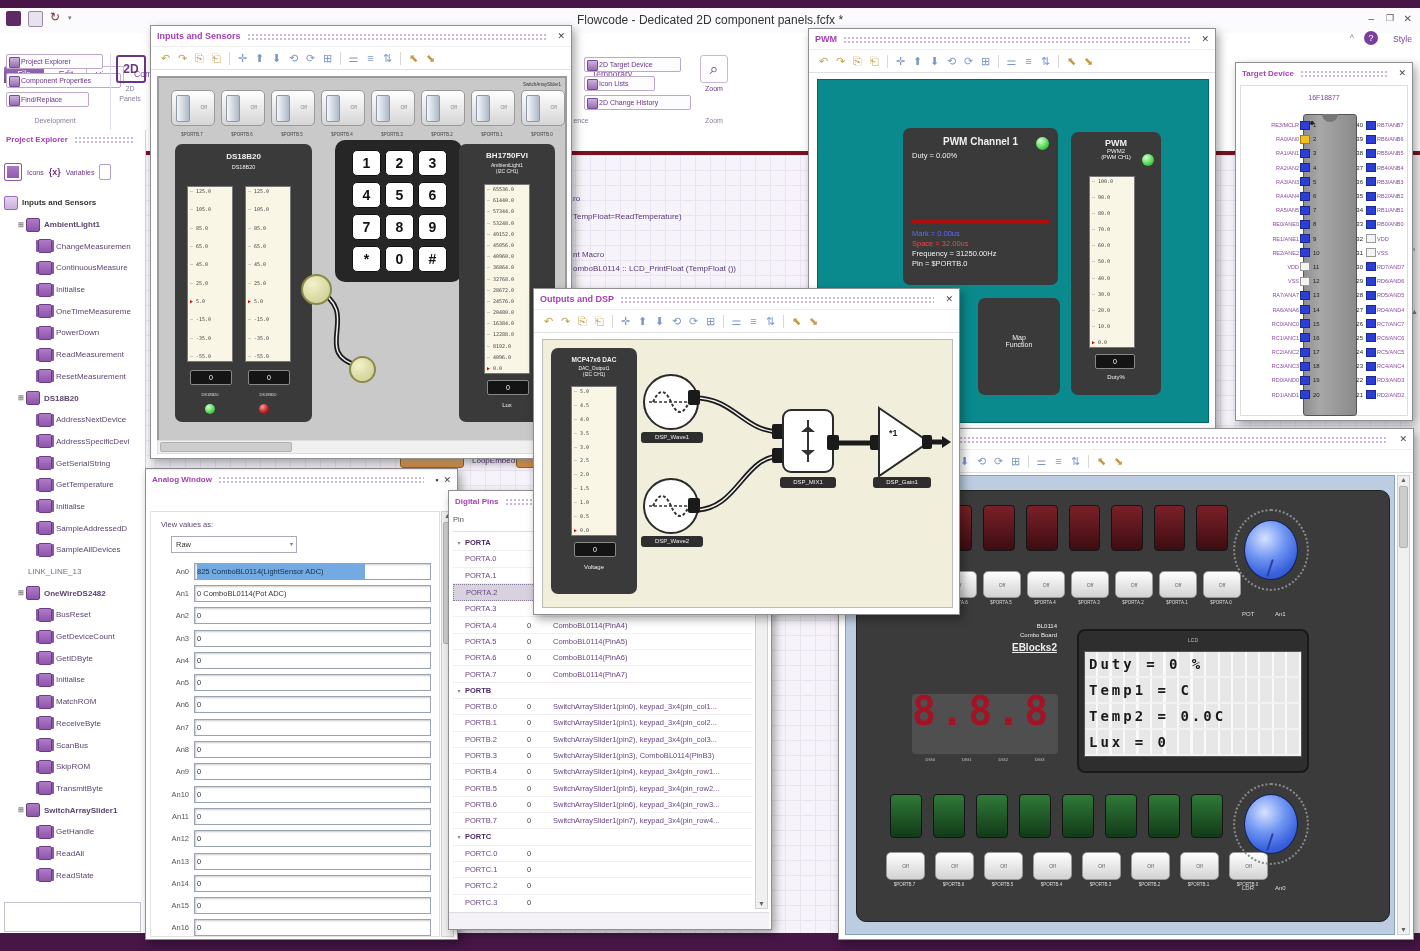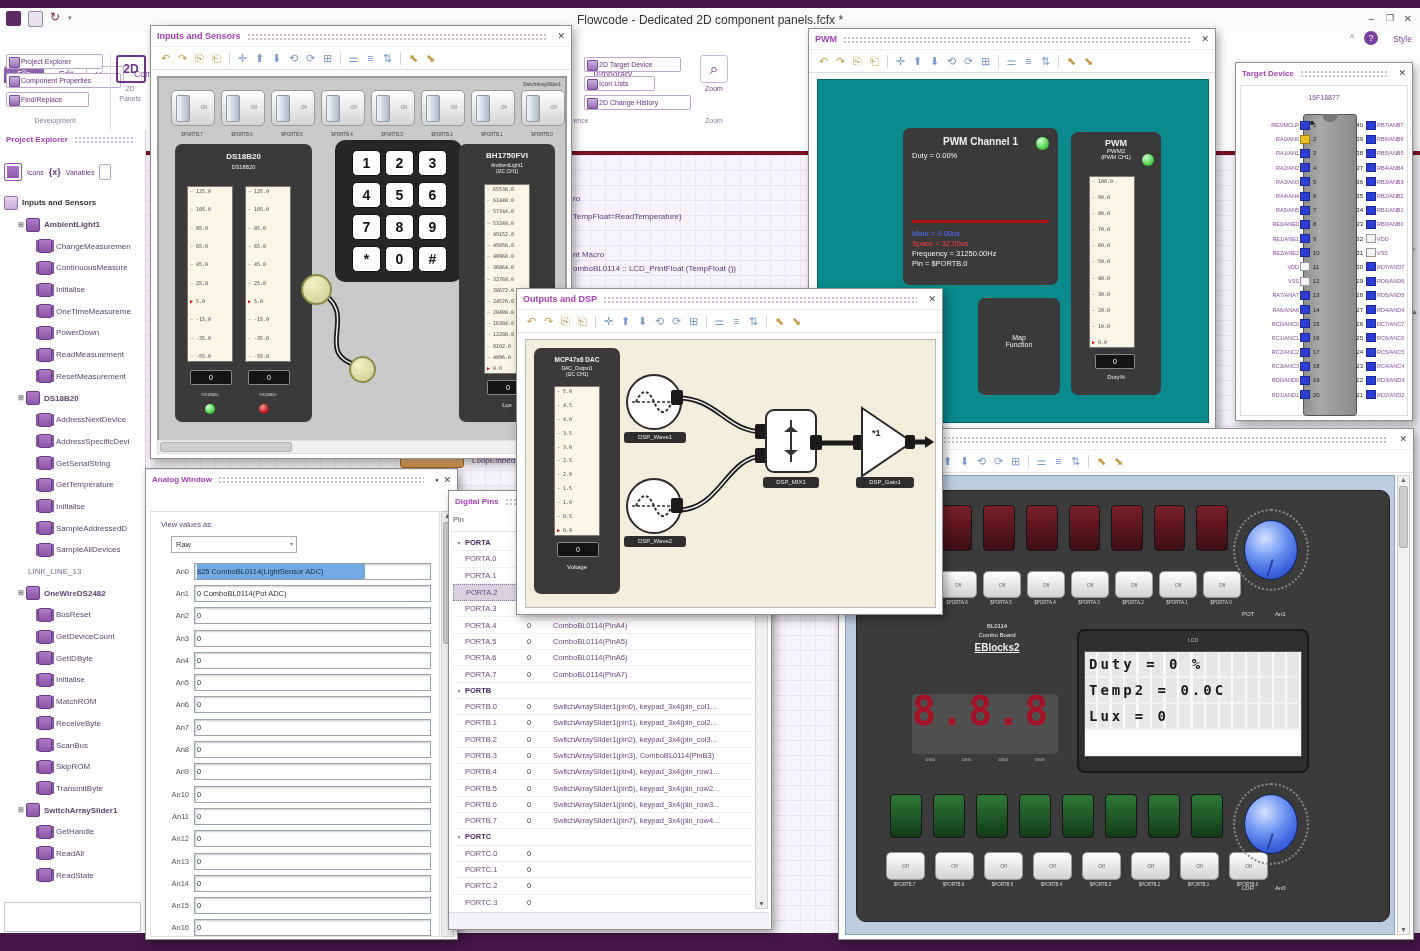--- a/index.html
+++ b/index.html
@@ -764,21 +764,21 @@
           </div>
 
         <div class="knob" style="left:376px;top:18px;width:72px;height:78px">
           <span class="cap2">
               <span class="ptr"></span>
             </span>
         </div>
         <span class="klab" style="left:385px;top:120px">POT</span>
         <span class="klab" style="left:418px;top:120px">An1</span>
 
-        <div class="abs" style="left:80px;top:132px;width:120px;text-align:center;color:#eee">
+        <div class="abs" style="left:80px;top:132px;width:120px;text-align:right;color:#eee">
           <div style="font-size:6px">BL0114</div>
           <div style="font-size:6px;margin-top:3px">Combo Board</div>
           <div style="font-size:10px;font-weight:bold;margin-top:4px;text-decoration:underline">EBlocks2</div>
         </div>
 
         <div class="abs" style="left:55px;top:203px;width:146px;height:60px;background:#4f4f4f;border-radius:4px;text-align:center;overflow:hidden">
           <span class="seg7" style="display:block;margin-top:-6px">
             
           <span>8.</span><span>8.</span><span>8.</span></span>
         </div>
@@ -788,20 +788,21 @@
             <span style="font-size:4px;color:#ccc">DIG1</span>
             <span style="font-size:4px;color:#ccc">DIG2</span>
             <span style="font-size:4px;color:#ccc">DIG3</span>
           </div>
 
         <div class="abs" style="left:220px;top:138px;width:228px;height:140px;background:#2e2e2e;border:2px solid #191919;border-radius:8px">
           <div style="height:18px;text-align:center;font-size:5px;color:#bbb;line-height:18px">LCD</div>
           <div class="abs" style="left:5px;top:20px;right:5px;height:104px;background:#fdfdfd;border:1px solid #555;overflow:hidden">
 
           <div class="lcdline">Duty = 0 %</div>
+              <div class="lcdline">Temp1 = C</div>
               <div class="lcdline">Temp2 = 0.0C</div>
               <div class="lcdline">Lux = 0</div>
             </div>
         </div>
 
         <div class="abs" style="left:33px;top:303px;width:340px;height:44px;display:flex;gap:11px">
 
         <span class="ledrect green" style="position:static;width:30px;height:42px"></span>
             <span class="ledrect green" style="position:static;width:30px;height:42px"></span>
             <span class="ledrect green" style="position:static;width:30px;height:42px"></span>
@@ -1346,21 +1347,21 @@
         <path d="M158,212 C205,235 150,275 200,288" stroke="#efefef" stroke-width="1.5" fill="none"></path>
       </svg>
       <span class="abs" style="left:142px;top:196px;width:27px;height:27px;border-radius:50%;border:2px solid #8a8a4a;background:radial-gradient(circle at 35% 30%,#f2f2c8,#c9c98a)"></span>
       <span class="abs" style="left:190px;top:278px;width:23px;height:23px;border-radius:50%;border:2px solid #8a8a4a;background:radial-gradient(circle at 35% 30%,#f2f2c8,#c9c98a)"></span>
     </div>
     <div class="abs" style="left:6px;bottom:4px;width:406px;height:12px;background:#f0f0f0;border:1px solid #ddd">
       <div class="thumb" style="left:2px;top:1px;width:130px;height:8px"></div>
     </div>
   </div>
 
-  <div class="win" style="left:516px;top:288px;width:425px;height:325px;z-index:24">
+  <div class="win" style="left:533px;top:288px;width:425px;height:325px;z-index:24">
     <div class="wtitle">
       <span>Outputs and DSP</span>
       <span class="dots"></span>
       <span class="wx">✕</span>
     </div>
     <div class="wtool">
 
     <span class="ti gold">↶</span>
         <span class="ti gold">↷</span>
         <span class="ti gold">⎘</span>

